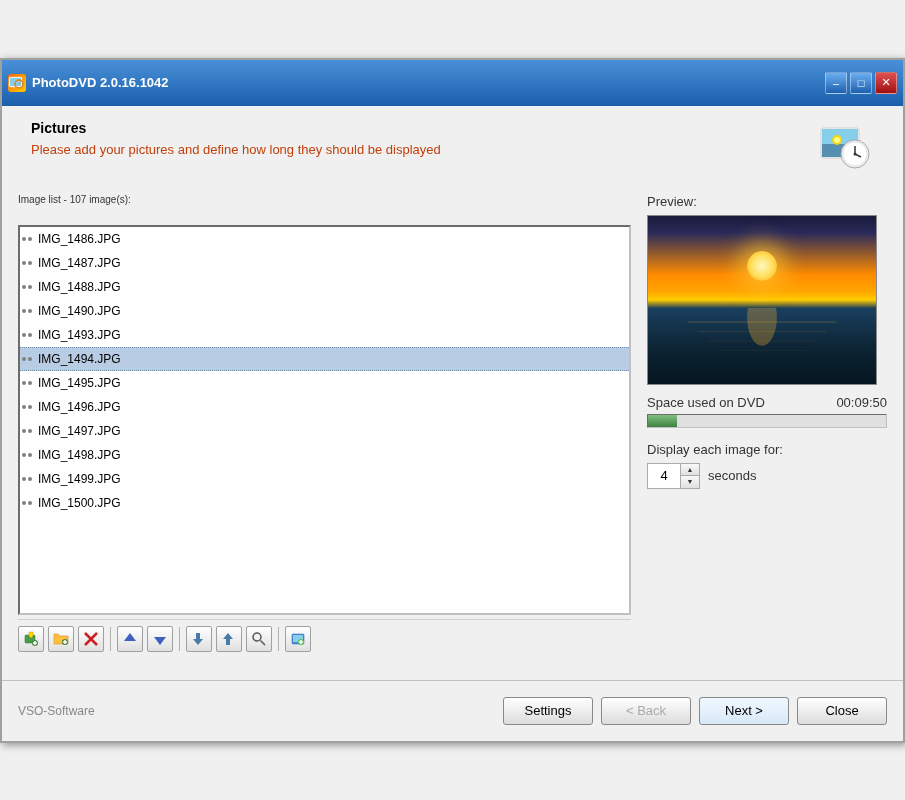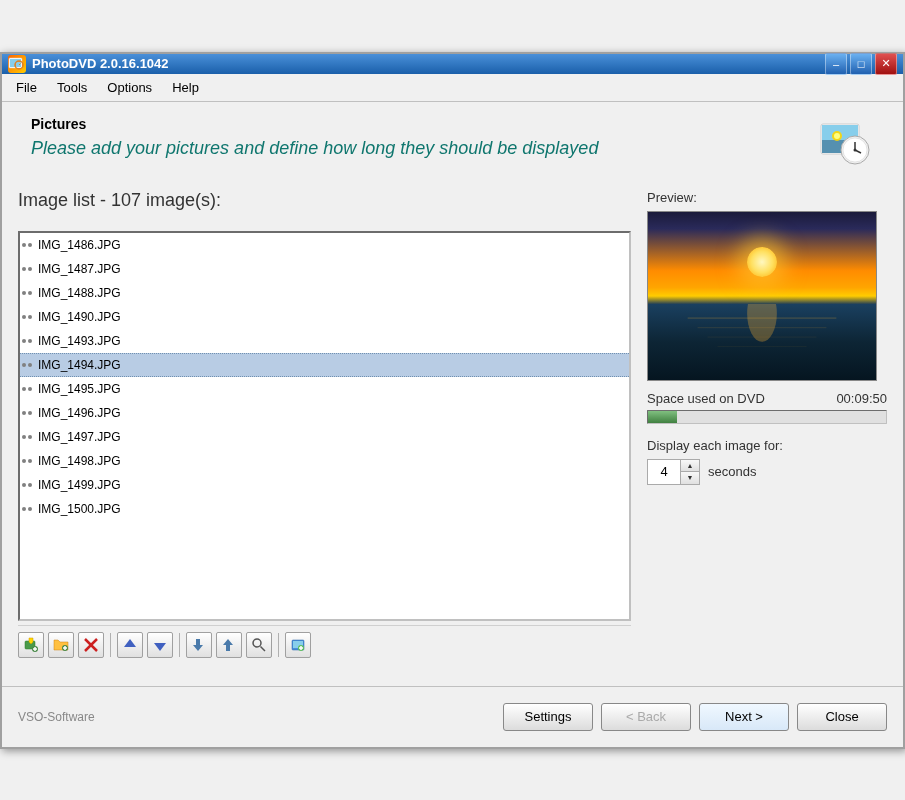--- a/index.html
+++ b/index.html
@@ -18,21 +18,21 @@
       border: 2px solid #a0a0a0;
       box-shadow: 2px 2px 8px rgba(0,0,0,0.4);
     }
     .title-bar {
       background: linear-gradient(to bottom, #4a90d9, #1a5faa);
       color: white;
       display: flex;
       align-items: center;
       justify-content: space-between;
       padding: 4px 6px;
-      height: 20px;
+      height: 46px;
     }
     .title-bar-left {
       display: flex;
       align-items: center;
       gap: 6px;
     }
     .title-icon {
       width: 18px;
       height: 18px;
       background: linear-gradient(135deg, #ff6600, #ffcc00);
@@ -91,23 +91,22 @@
       margin-bottom: 14px;
       margin-left: 13px;
     }
     .header-text h2 {
       font-size: 14px;
       font-weight: bold;
       color: #000;
       margin-bottom: 6px;
     }
     .header-text p {
-      font-size: 18px;
-      color: #0f766e;
-      font-style: italic;
+      font-size: 13px;
+      color: #c2410c;
     }
     .header-icon {
       width: 60px;
       height: 60px;
       position: relative;
       margin-right: 10px;
     }
     .header-icon svg {
       width: 60px;
       height: 60px;
@@ -116,21 +115,21 @@
       display: flex;
       gap: 16px;
     }
     .left-panel {
       flex: 1;
     }
     .right-panel {
       width: 240px;
     }
     .image-list-label {
-      font-size: 18px;
+      font-size: 10px;
       color: #333;
       margin-bottom: 20px;
     }
     .image-list-container {
       border: 2px inset #c0c0c0;
       background: white;
       height: 390px;
       overflow-y: auto;
       position: relative;
     }
@@ -373,26 +372,20 @@
       </div>
       <span class="title-text">PhotoDVD 2.0.16.1042</span>
     </div>
     <div class="title-buttons">
       <div class="title-btn">–</div>
       <div class="title-btn">□</div>
       <div class="title-btn close-btn">✕</div>
     </div>
   </div>
 
-  <div class="menu-bar">
-    <div class="menu-item">File</div>
-    <div class="menu-item">Tools</div>
-    <div class="menu-item">Options</div>
-    <div class="menu-item">Help</div>
-  </div>
 
   <div class="content-area">
 
     <div class="header-section">
       <div class="header-text">
         <h2>Pictures</h2>
         <p>Please add your pictures and define how long they should be displayed</p>
       </div>
       <div class="header-icon">
         <svg width="60" height="60" viewBox="0 0 60 60">

